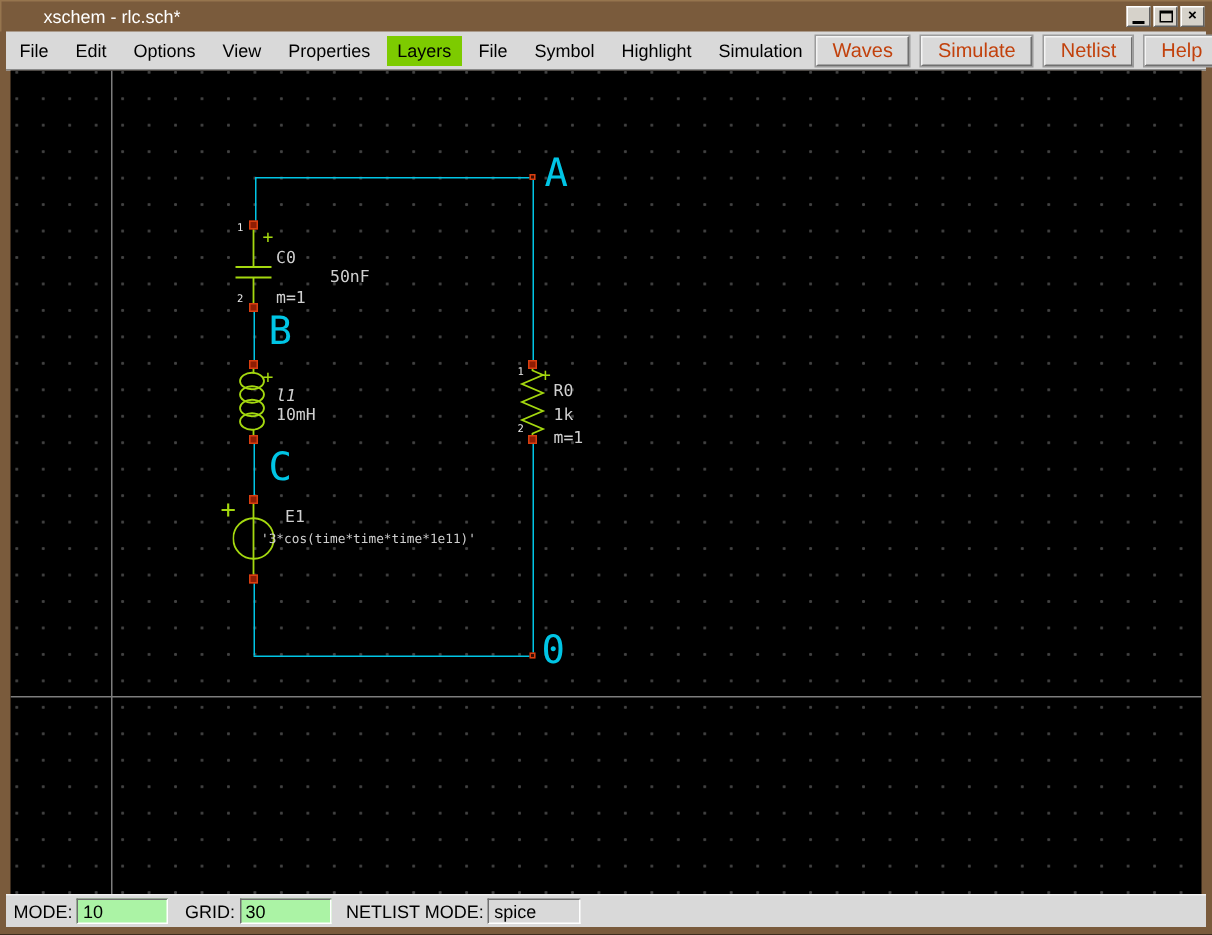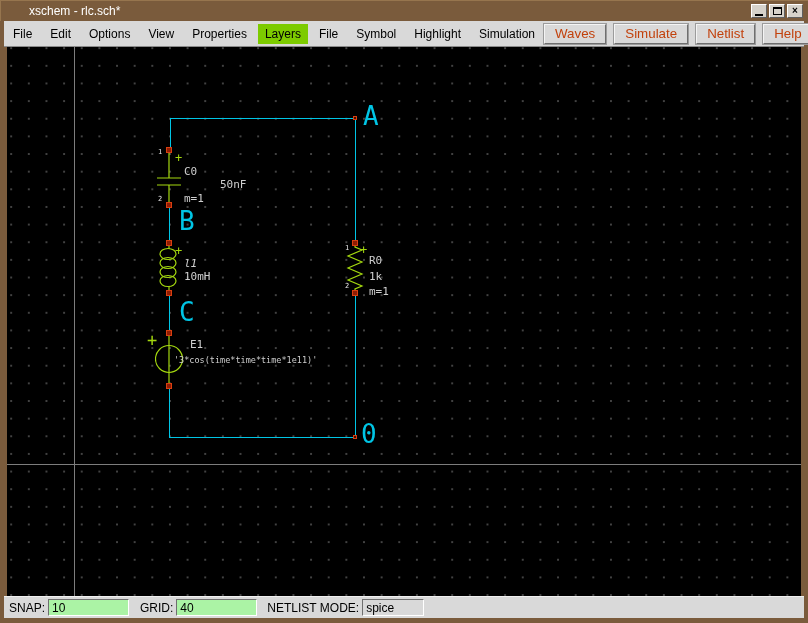--- a/index.html
+++ b/index.html
@@ -92,21 +92,21 @@
     font-family:"DejaVu Sans Mono", monospace; font-size:26px; line-height:1;
   }
   
   .statusbar{
     position:absolute; left:4px; top:596px; width:800px; height:22px;
     background:#d9d9d9; border-top:1px solid #f0f0f0;
     display:flex; align-items:center; color:#000;
   }
   .sb-label{ margin-left:5px; margin-right:3px; }
   .sb-entry{
-    height:17px; width:81px; padding:1px 3px; font-size:12px;
+    height:17px; width:61px; padding:1px 3px; font-size:12px;
     border-top:1px solid #6f6f6f; border-left:1px solid #6f6f6f;
     border-right:1px solid #fff; border-bottom:1px solid #fff;
     display:flex; align-items:center;
   }
   .sb-entry.green{ background:var(--entry-green); }
   .sb-entry.grey{ background:#d9d9d9; width:62px; }
   .gap6{ margin-right:6px; } .gap5{ margin-right:5px; }
   .sb-info{ margin-left:10px; white-space:pre; }
 </style>
 </head>
@@ -211,25 +211,25 @@
   <span class="plus" style="left:353px;top:197px;">+</span>
   <span class="ref-label" style="left:362px;top:208px;">R0</span>
   <span class="ref-label" style="left:362px;top:224px;">1k</span>
   <span class="ref-label" style="left:362px;top:239px;">m=1</span>
 
   <span class="net-label" style="left:356px;top:56px;">A</span>
   <span class="net-label" style="left:354px;top:374px;">0</span>
 </div>
 
 <div class="statusbar">
-  <span class="sb-label">SNAP:</span>
+  <span class="sb-label">MODE:</span>
   <div class="sb-entry green gap6">
       <span>10</span>
     </div>
   <span class="sb-label">GRID:</span>
   <div class="sb-entry green gap5">
-      <span>40</span>
+      <span>30</span>
     </div>
   <span class="sb-label">NETLIST MODE:</span>
   <div class="sb-entry grey">
       <span>spice</span>
     </div>
 </div>
 
 </body></html>

